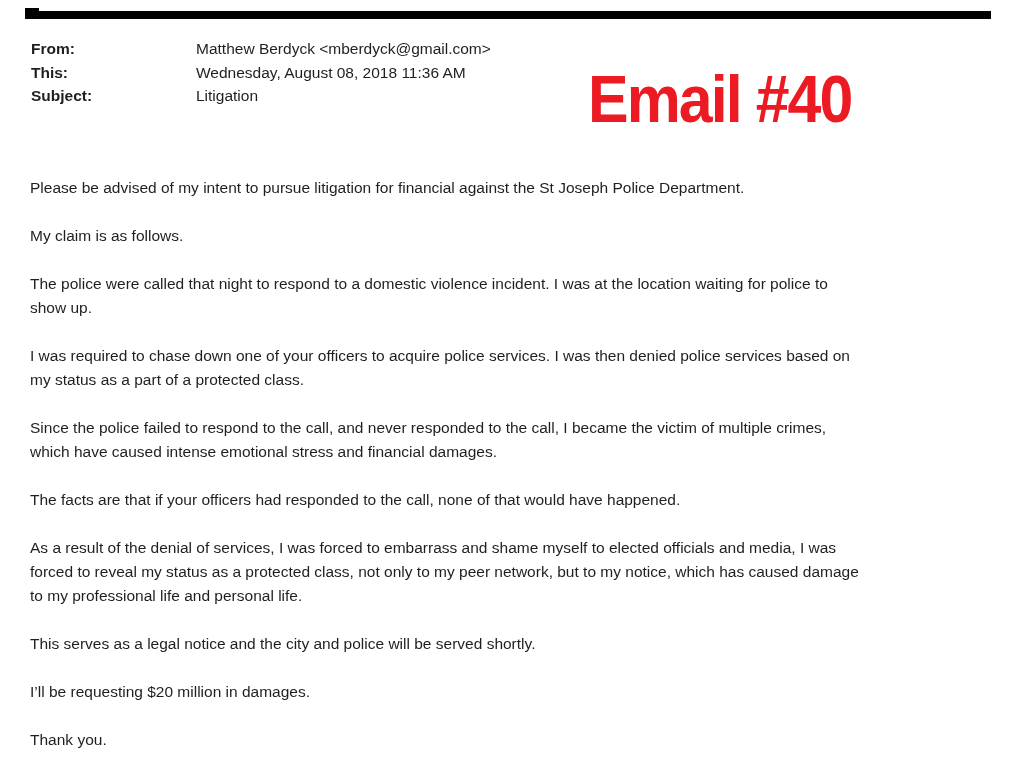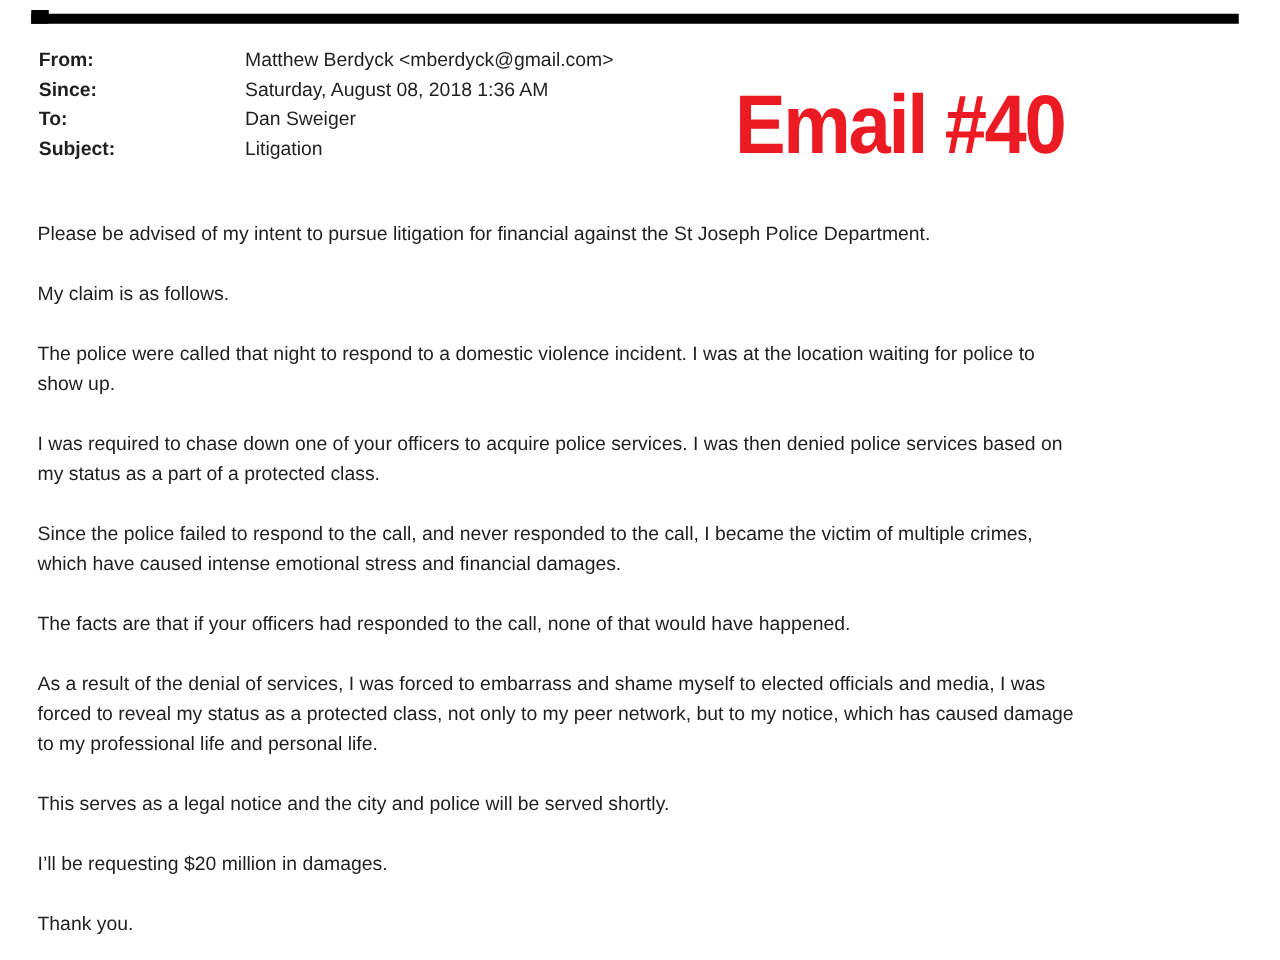--- a/index.html
+++ b/index.html
@@ -73,26 +73,22 @@
 
   <div class="rule-tab"></div>
   <div class="rule-bar"></div>
 
   <div class="meta">
     <div class="meta-row">
       <span class="meta-label">From:</span>
       <span class="meta-value">Matthew Berdyck &lt;mberdyck@gmail.com&gt;</span>
     </div>
     <div class="meta-row">
-      <span class="meta-label">Since:</span>
-      <span class="meta-value">Saturday, August 08, 2018 1:36 AM</span>
-    </div>
-    <div class="meta-row">
-      <span class="meta-label">To:</span>
-      <span class="meta-value">Dan Sweiger</span>
+      <span class="meta-label">This:</span>
+      <span class="meta-value">Wednesday, August 08, 2018 11:36 AM</span>
     </div>
     <div class="meta-row">
       <span class="meta-label">Subject:</span>
       <span class="meta-value">Litigation</span>
     </div>
   </div>
 
   <div class="stamp" style="color: rgb(236, 27, 35);">Email #40</div>
 
   <div class="email-body">

